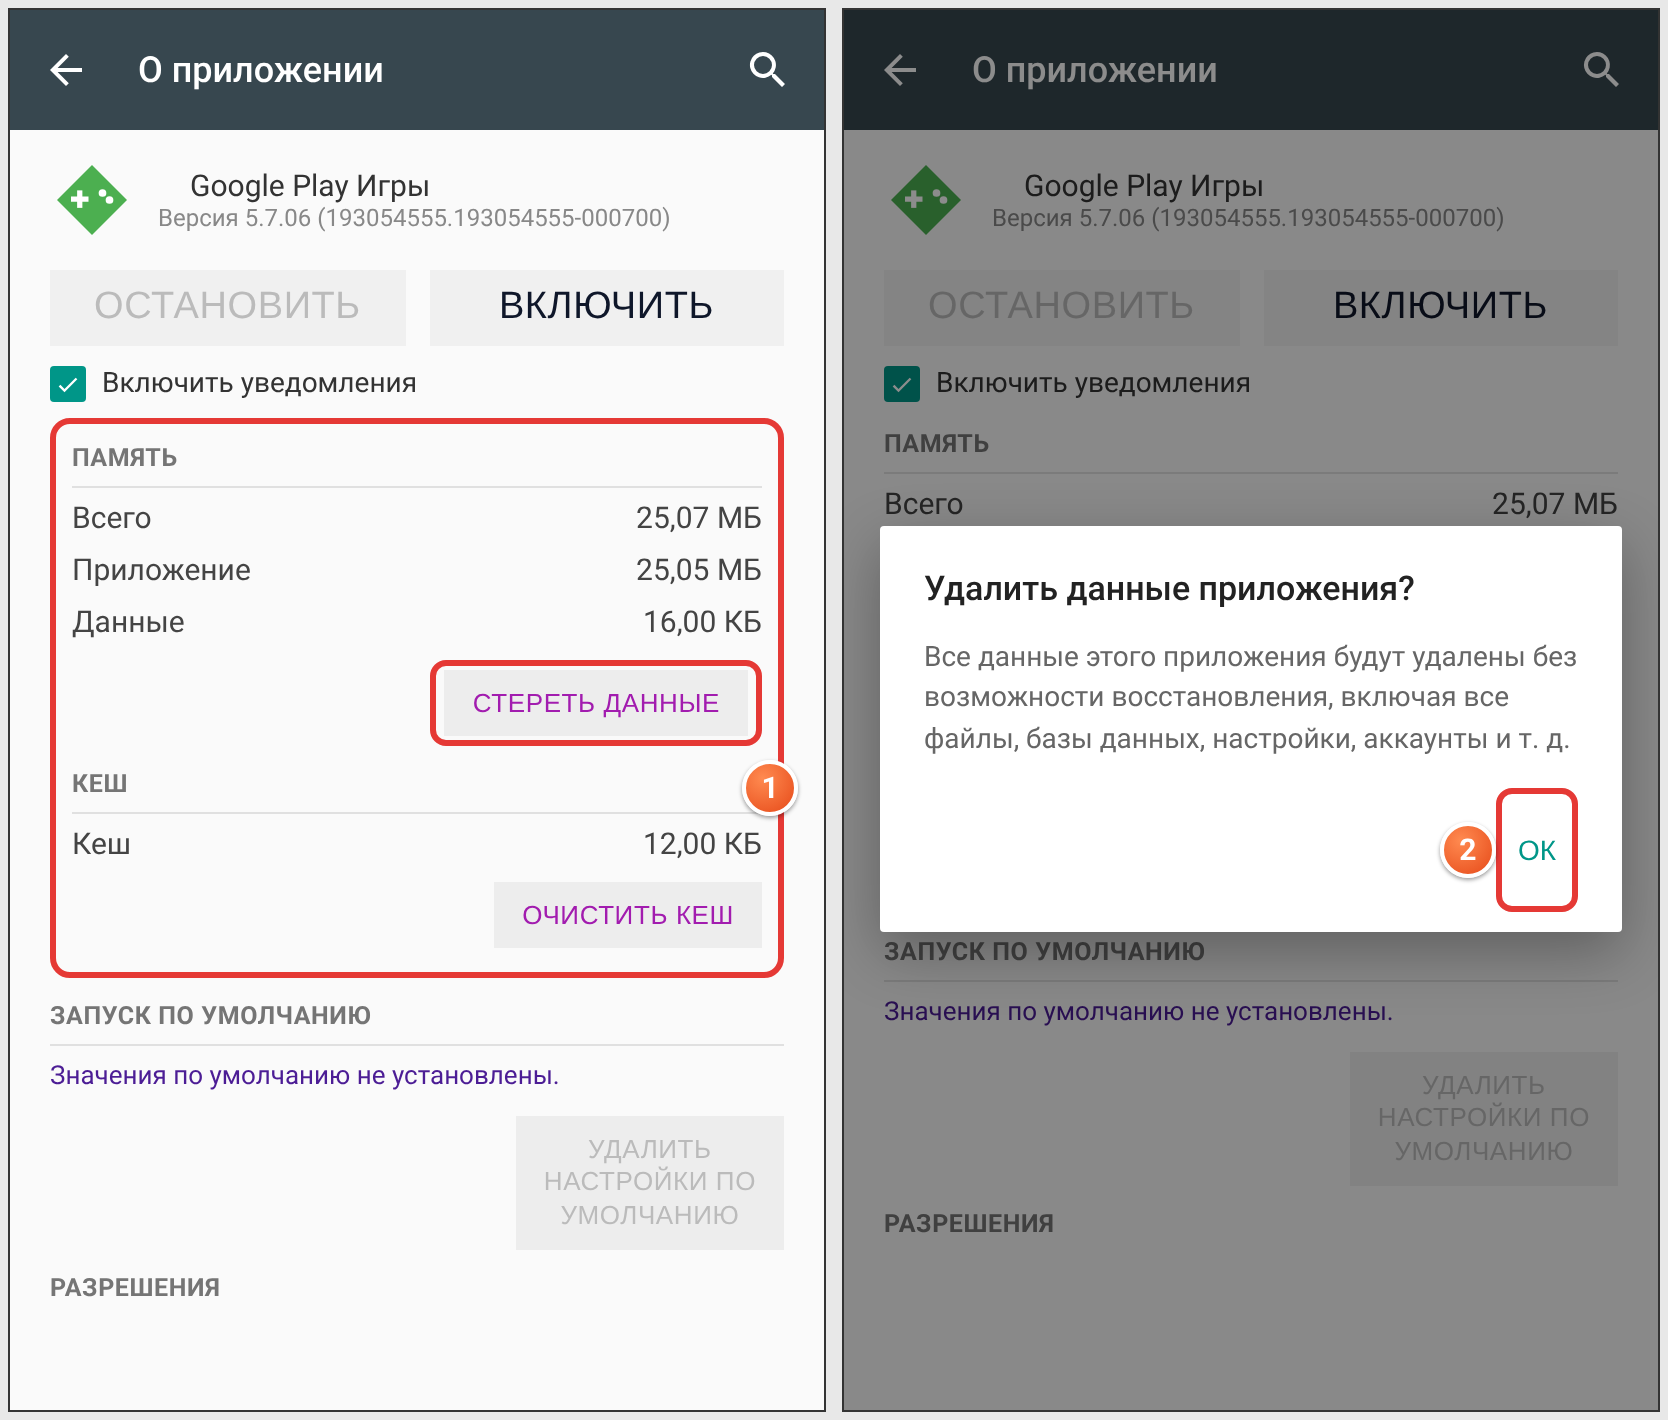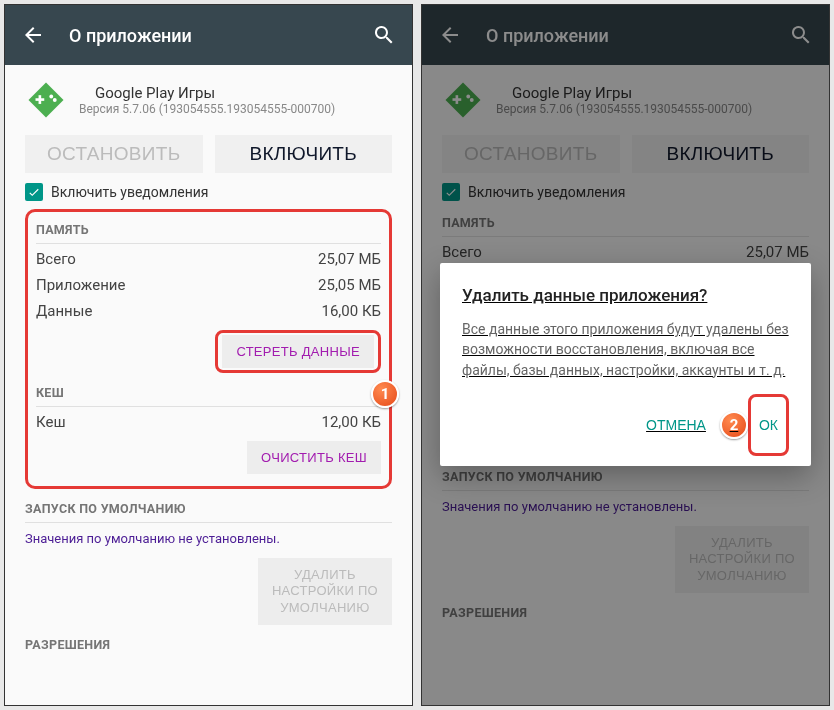--- a/index.html
+++ b/index.html
@@ -24,21 +24,21 @@
   .section-title { font-size: 12.5px; font-weight: 700; color: #757575; letter-spacing: 0.3px; padding: 6px 0 4px 0; }
   .divider { border: none; border-top: 1px solid #e0e0e0; margin: 2px 0; }
   .row { display: flex; justify-content: space-between; font-size: 15px; color: #444; padding: 4px 0; }
   .btn-right { display: flex; justify-content: flex-end; margin: 6px 0; }
   .btn-small { padding: 9px 14px; background: #ededed; border: none; color: #a21caf; font-weight: 500; font-size: 13px; letter-spacing: 0.3px; }
   .btn-small.disabled { color: #bbb; text-align: center; line-height: 1.25; }
   .note { font-size: 13px; color: #4c1d95; padding: 6px 0; }
   .highlight-box { border: 3px solid #e53935; border-radius: 10px; padding: 4px 8px 6px 8px; position: relative; }
   .highlight-inner { border: 3px solid #e53935; border-radius: 8px; padding: 2px 4px; }
   .badge { position: absolute; width: 28px; height: 28px; border-radius: 50%; background: radial-gradient(circle at 35% 30%, #ff8a50, #e64a19); color: #fff; font-weight: 700; font-size: 15px; display: flex; align-items: center; justify-content: center; border: 2px solid #fff; box-shadow: 0 1px 2px rgba(0,0,0,0.4); z-index: 20; }
-  .dialog { position: absolute; left: 18px; right: 18px; top: 258px; background: #fff; border-radius: 2px; padding: 22px 22px 10px 22px; box-shadow: 0 10px 30px rgba(0,0,0,0.3); z-index: 10; text-decoration: underline; }
+  .dialog { position: absolute; left: 18px; right: 18px; top: 258px; background: #fff; border-radius: 2px; padding: 22px 22px 10px 22px; box-shadow: 0 10px 30px rgba(0,0,0,0.3); z-index: 10; }
   .dialog-title { font-size: 17px; font-weight: 500; color: #222; margin-bottom: 14px; }
   .dialog-body { font-size: 14px; color: #666; line-height: 1.45; margin-bottom: 14px; }
   .dialog-actions { display: flex; justify-content: flex-end; gap: 4px; align-items: center; }
   .dialog-btn { color: #009688; font-weight: 500; font-size: 14px; padding: 8px 10px; background: none; border: none; cursor: pointer; }
   .ok-highlight { border: 3px solid #e53935; border-radius: 8px; padding: 16px 2px; }
 </style>
 </head>
 <body>
 
 <div class="phone">
@@ -206,20 +206,19 @@
       </div>
     <div class="section-title">РАЗРЕШЕНИЯ</div>
   </div>
 
   <div class="overlay"></div>
 
   <div class="dialog">
     <div class="dialog-title">Удалить данные приложения?</div>
     <div class="dialog-body">Все данные этого приложения будут удалены без возможности восстановления, включая все файлы, базы данных, настройки, аккаунты и т. д.</div>
     <div class="dialog-actions">
-      <button class="dialog-btn">ОТМЕНА</button>
       <div class="badge" style="position:static;margin-right:-4px;">2</div>
       <span class="ok-highlight">
         <button class="dialog-btn" style="padding:4px 6px">ОК</button>
       </span>
     </div>
   </div>
 </div>
 
 </body></html>

